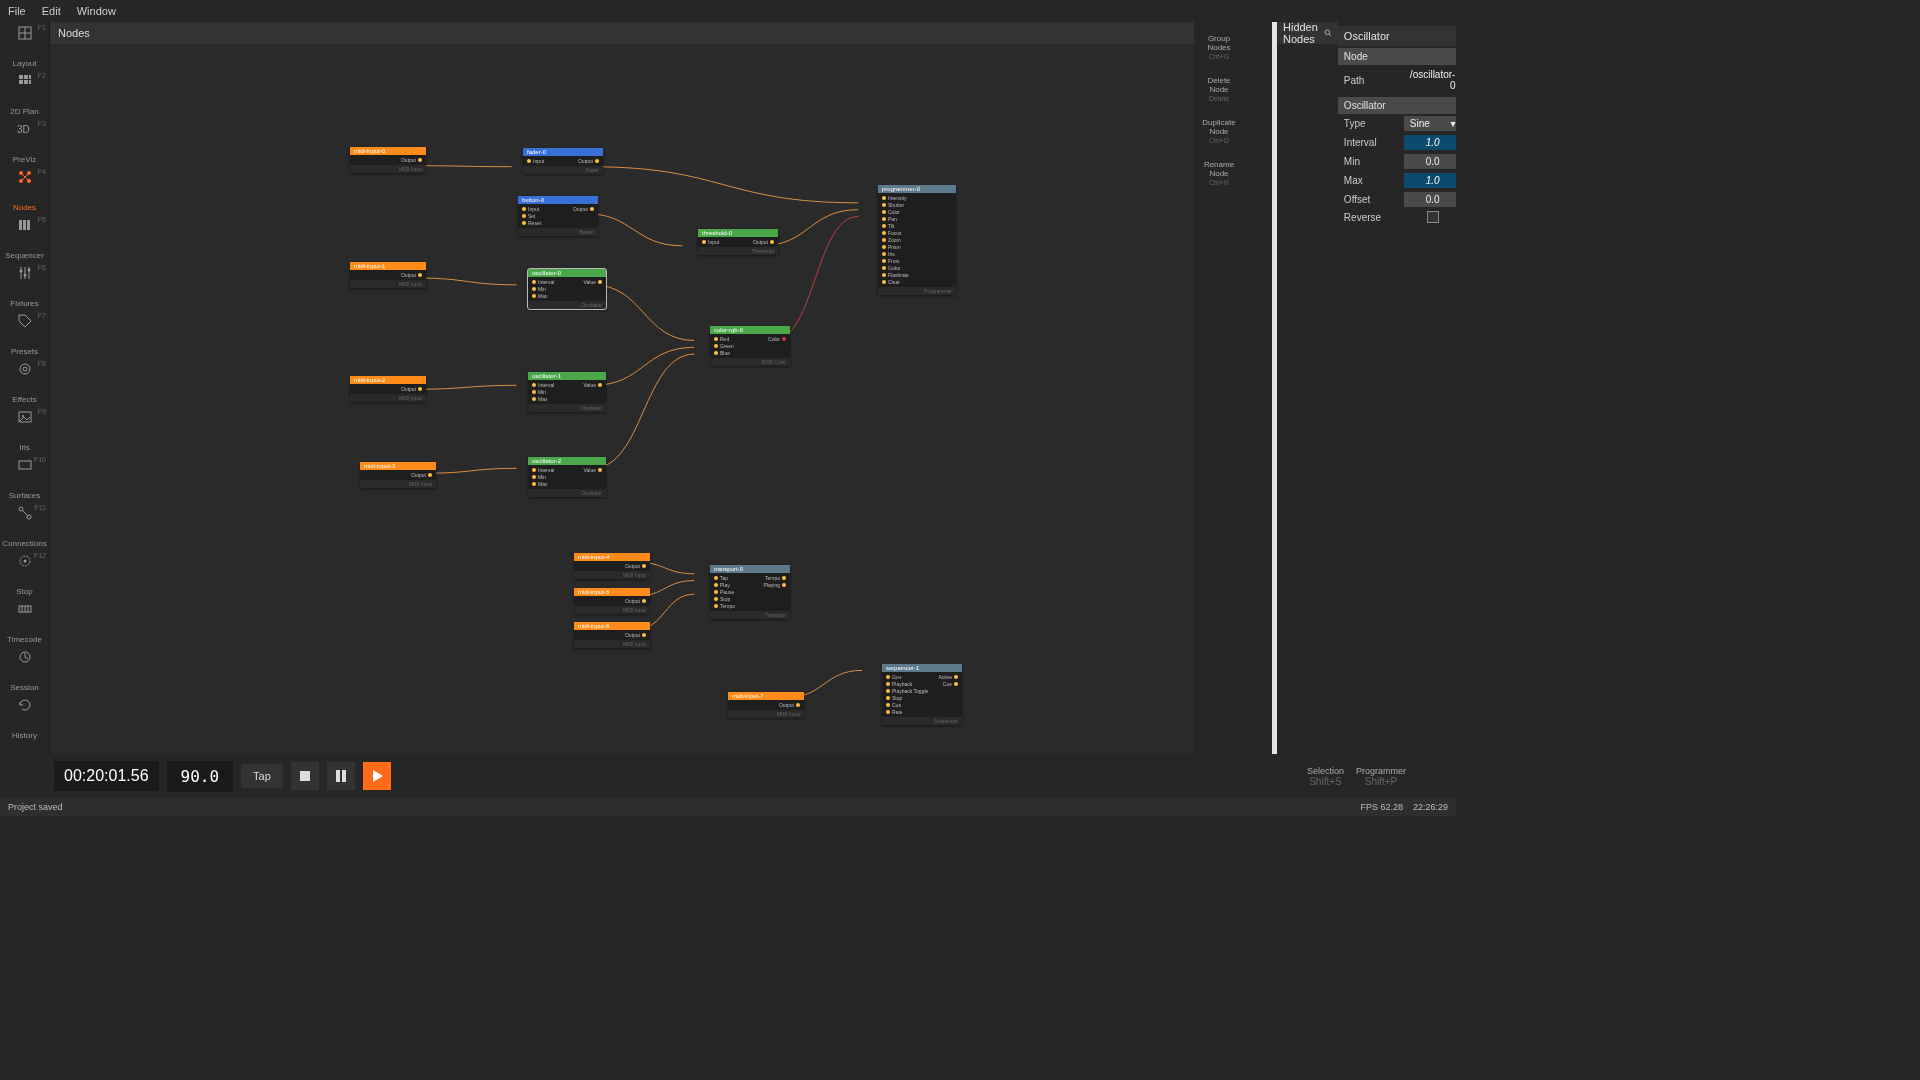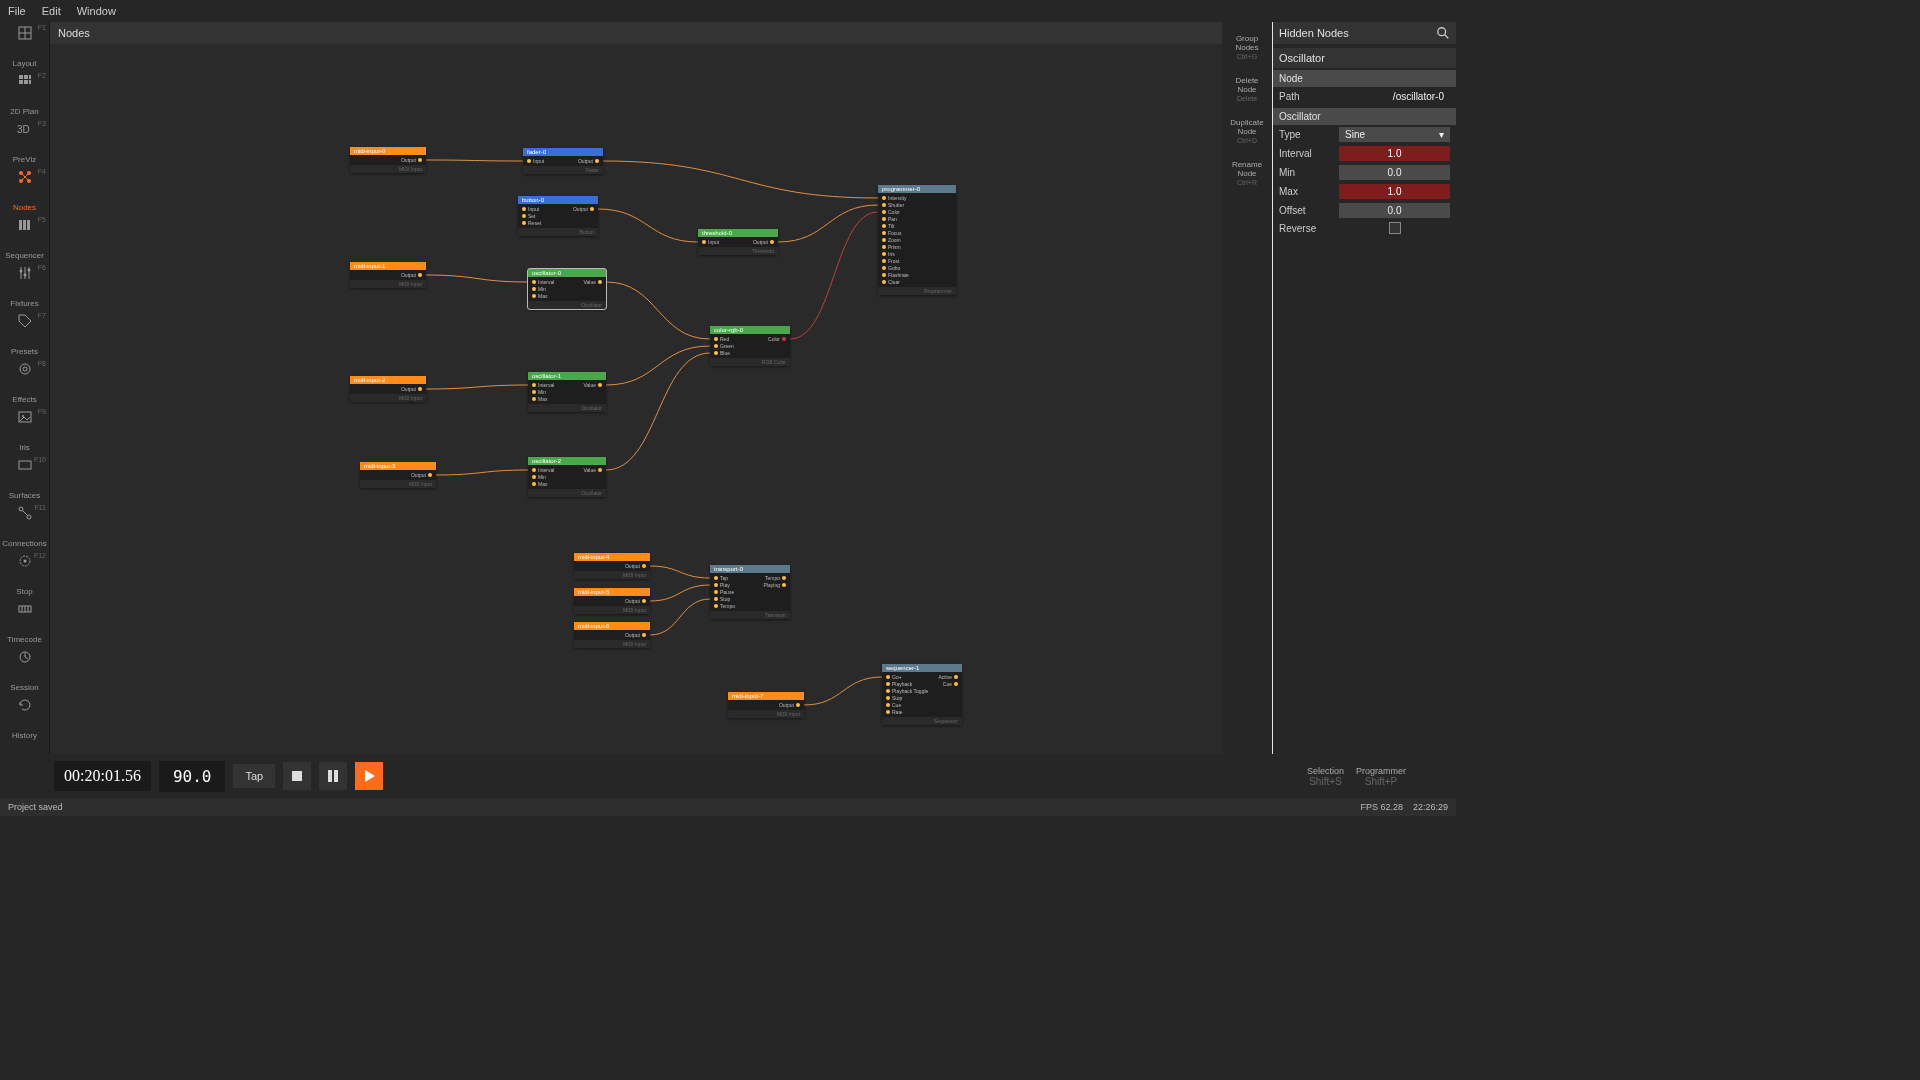--- a/index.html
+++ b/index.html
@@ -18,38 +18,38 @@
 
 .center { flex: 1; display: flex; flex-direction: column; }
 .tabhdr { height: 22px; background: #333; display: flex; align-items: center; padding: 0 8px; font-size: 11px; color: #ddd; }
 .canvas { flex: 1; background: #2a2a2a; position: relative; overflow: hidden; }
 .cmdbar { height: 22px; background: #333; display: flex; align-items: center; padding: 0 8px; font-size: 10px; color: #ccc; }
 
 .actions { width: 50px; background: #262626; display: flex; flex-direction: column; padding-top: 8px; }
 .actions .act { padding: 4px 4px; text-align: center; font-size: 8px; color: #aaa; cursor: pointer; margin-bottom: 8px; }
 .actions .act .sc { display: block; font-size: 7px; color: #666; margin-top: 1px; }
 
-.rightpane { width: 184px; background: #262626; display: flex; flex-direction: column; border-left: 1px solid #e5e5e5; }
+.rightpane { width: 184px; background: #262626; display: flex; flex-direction: row; border-left: 5px solid #e5e5e5; margin-left: 28px; }
 .rp-hdr { height: 22px; background: #333; display: flex; align-items: center; justify-content: space-between; padding: 0 6px; font-size: 11px; }
 .rp-hdr .srch { width: 14px; height: 14px; }
 .hidden-list { padding: 4px; display: flex; flex-direction: column; gap: 4px; overflow-y: auto; flex: 0 0 auto; max-height: 200px; }
 .hidden-item { background: #5d7a8c; color: #fff; padding: 4px 6px; font-size: 10px; border-radius: 1px; cursor: pointer; }
 
 .insp { flex: 1; display: flex; flex-direction: column; margin-top: 4px; }
 .insp-hdr { height: 20px; background: #333; padding: 0 6px; display: flex; align-items: center; font-size: 11px; }
 .insp-sec { background: #4a4a4a; padding: 3px 6px; font-size: 10px; margin-top: 2px; }
 .insp-row { display: flex; align-items: center; padding: 2px 6px; gap: 4px; font-size: 10px; }
 .insp-row .lbl { width: 56px; color: #ccc; }
 .insp-row .val { flex: 1; background: #4a4a4a; padding: 2px 6px; text-align: center; color: #eee; position: relative; }
-.insp-row .val.orange { background: #7f1d1d; color: #fff; }
+.insp-row .val.orange { background: #0c4a6e; color: #fff; font-style: italic; }
 .insp-row .val.sel { display: flex; justify-content: space-between; align-items: center; text-align: right; }
 .insp-row .chk { width: 12px; height: 12px; border: 1px solid #888; background: #333; }
 
 .bottombar { position: absolute; bottom: 18px; left: 0; right: 0; height: 44px; background: #262626; display: flex; align-items: center; padding: 0 50px 0 54px; gap: 8px; }
-.tcbox { background: #1a1a1a; color: #fff; font-size: 16px; padding: 6px 10px; font-family: Liberation Serif, serif; }
+.tcbox { background: #1a1a1a; color: #fff; font-size: 16px; padding: 6px 10px; font-family: Liberation Sans, sans-serif; }
 .bpmbox { background: #1a1a1a; color: #fff; font-size: 16px; padding: 6px 14px; font-family: monospace; }
 .tapbtn { background: #333; color: #ddd; padding: 6px 12px; font-size: 11px; cursor: pointer; }
 .tbtn { width: 28px; height: 28px; background: #333; display: flex; align-items: center; justify-content: center; cursor: pointer; }
 .tbtn.play { background: #ff6b1a; }
 .bottombar .spacer { flex: 1; }
 .modegrp { display: flex; gap: 12px; font-size: 9px; color: #aaa; }
 .modegrp div { text-align: center; }
 .modegrp .sc { display:block; font-size: 10px; color: #666; }
 
 .statusbar { position: absolute; bottom: 0; left: 0; right: 0; height: 18px; background: #2e2e2e; display: flex; align-items: center; padding: 0 8px; font-size: 9px; color: #bbb; justify-content: space-between; gap: 46px; }

